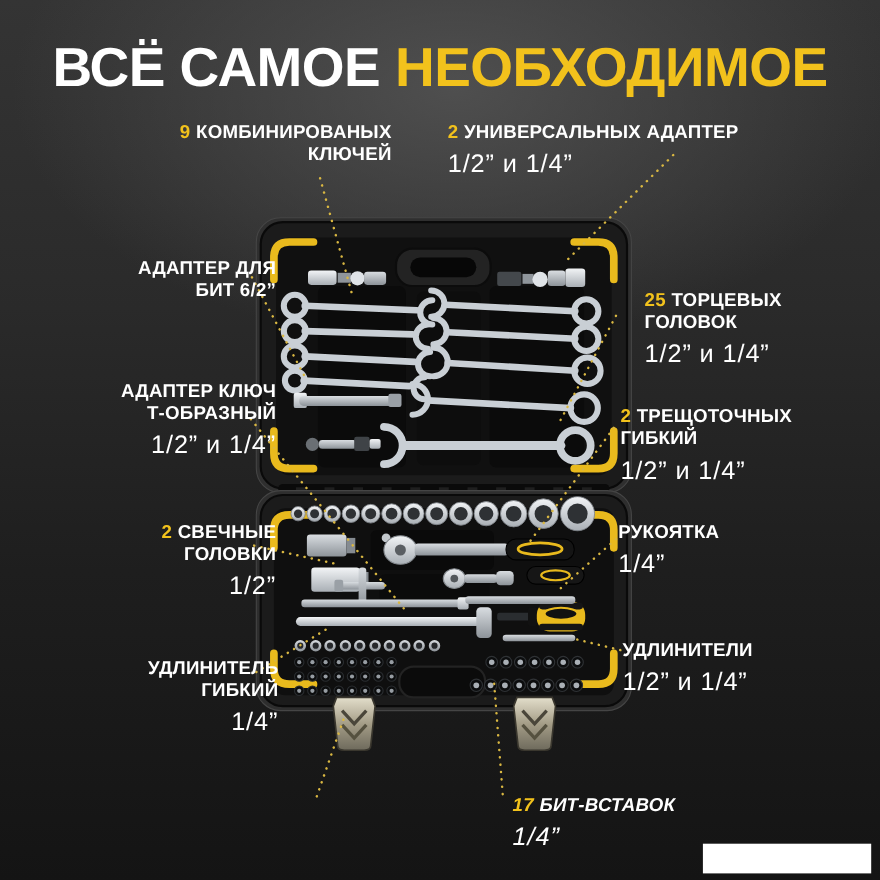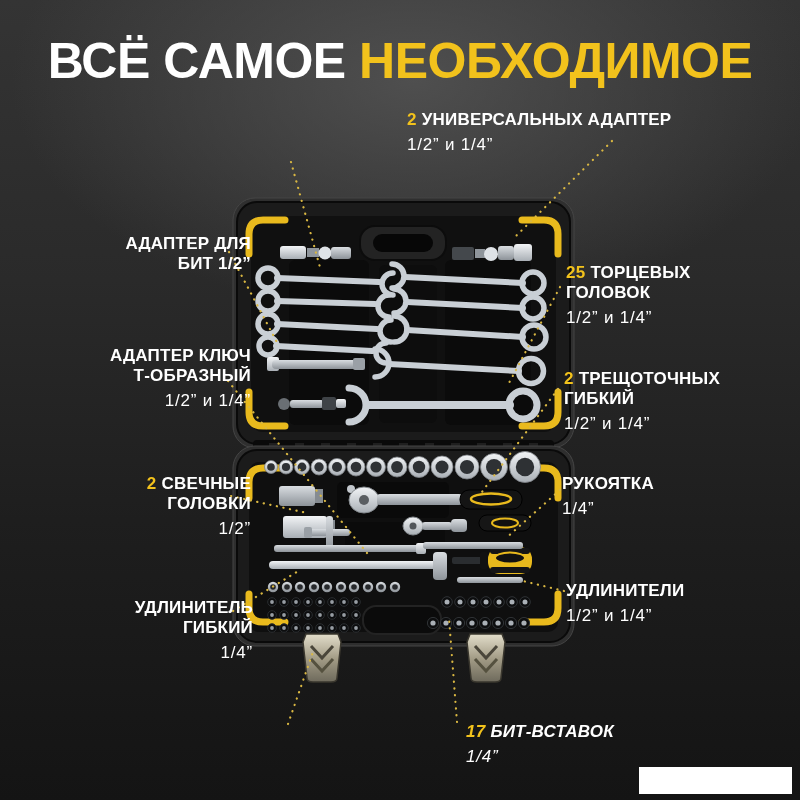--- a/index.html
+++ b/index.html
@@ -21,28 +21,28 @@
     font-size:50px;font-weight:800;line-height:1;letter-spacing:-.5px;color:var(--text);
     white-space:nowrap;
   }
   .title .yellow{color:var(--accent);}
   .co{
     position:absolute;color:var(--text);
     font-size:17px;font-weight:800;line-height:1.18;letter-spacing:.2px;
   }
   .co .num{color:var(--accent);}
   .co .num:not(:empty){margin-right:.3em;}
-  .co .c-size{font-weight:400;font-size:17px;margin-top:5px;letter-spacing:.8px;}
+  .co .c-size{font-weight:400;font-size:23px;margin-top:5px;letter-spacing:.8px;}
   .co .c-size:empty{display:none;}
   .right-al{text-align:right;}
   
   .c1{right:472px;top:110px;width:210px;}
   .c2{left:407px;top:110px;width:280px;}
   .c3{right:577px;top:234px;width:150px;}
-  .c4{left:566px;top:263px;width:125px;}
+  .c4{left:586px;top:263px;width:125px;}
   .c5{right:577px;top:346px;width:155px;}
   .c6{left:564px;top:369px;width:160px;}
   .c7{right:577px;top:474px;width:115px;}
   .c8{left:562px;top:474px;width:130px;}
   .c9{right:575px;top:598px;width:125px;}
   .c10{left:566px;top:581px;width:150px;}
   .c11{left:242px;top:722px;width:110px;}
   .c12{left:466px;top:722px;width:170px;font-style:italic;}
   .case{position:absolute;left:227px;top:190px;width:350px;height:500px;}
   .connectors{position:absolute;left:0;top:0;width:800px;height:800px;pointer-events:none;}
@@ -404,28 +404,32 @@
       <line x1="558" y1="389" x2="479" y2="496"></line>
       <line x1="231" y1="496" x2="307" y2="513"></line>
       <line x1="560" y1="490" x2="505" y2="539"></line>
       <line x1="233" y1="611" x2="300" y2="570"></line>
       <line x1="564" y1="591" x2="519" y2="580"></line>
       <line x1="288" y1="724" x2="314" y2="649"></line>
       <line x1="457" y1="722" x2="449" y2="618"></line>
     </g>
   </svg>
 
+  <div class="co c1 right-al">
+    <div class="c-title"><span class="num">9</span><span>КОМБИНИРОВАНЫХ КЛЮЧЕЙ</span></div>
+
+  </div>
 
   <div class="co c2">
     <div class="c-title"><span class="num">2</span><span>УНИВЕРСАЛЬНЫХ АДАПТЕР</span></div>
     <div class="c-size">1/2” и 1/4”</div>
   </div>
 
   <div class="co c3 right-al">
-    <div class="c-title"><span class="num"></span><span>АДАПТЕР ДЛЯ БИТ 1/2”</span></div>
+    <div class="c-title"><span class="num"></span><span>АДАПТЕР ДЛЯ БИТ 6/2”</span></div>
 
   </div>
 
   <div class="co c4">
     <div class="c-title"><span class="num">25</span><span>ТОРЦЕВЫХ ГОЛОВОК</span></div>
     <div class="c-size">1/2” и 1/4”</div>
   </div>
 
   <div class="co c5 right-al">
     <div class="c-title"><span class="num"></span><span>АДАПТЕР КЛЮЧ Т-ОБРАЗНЫЙ</span></div>

